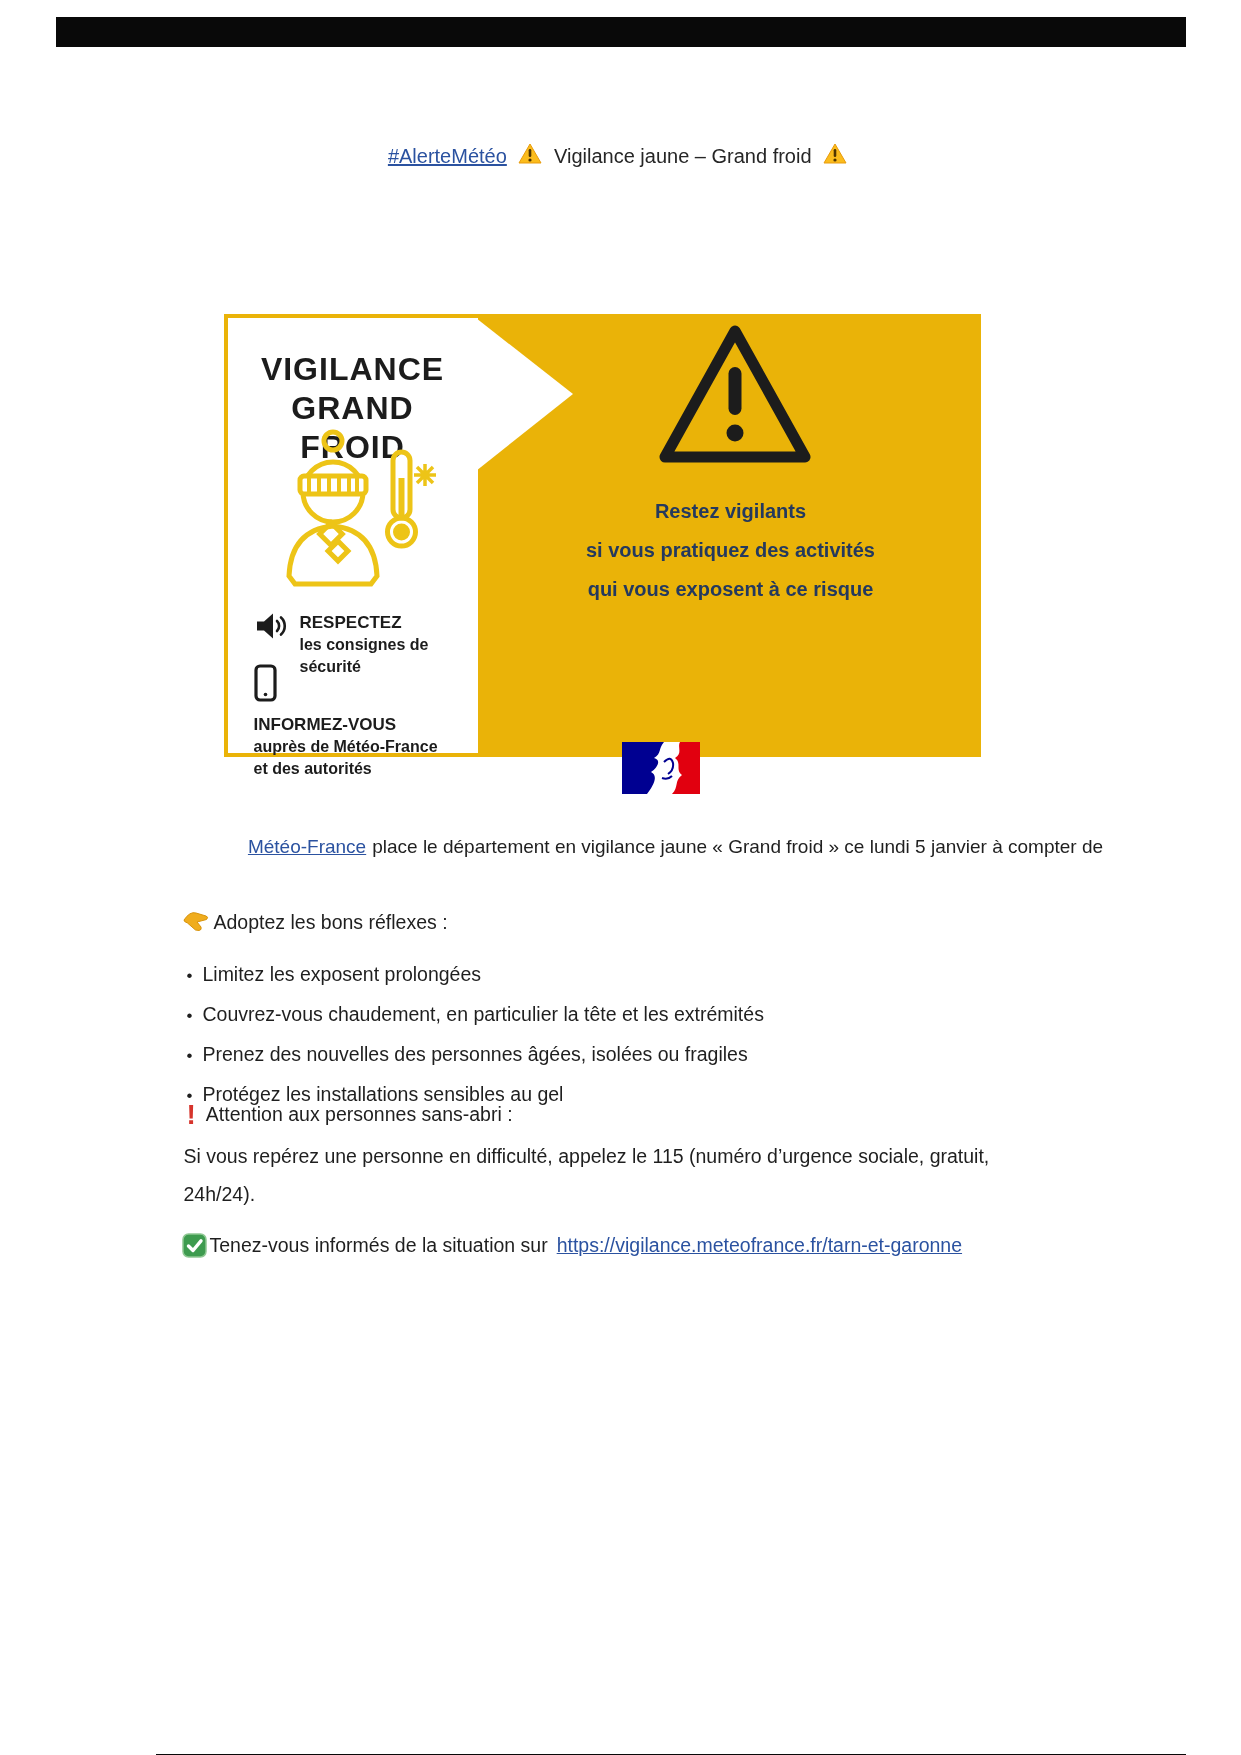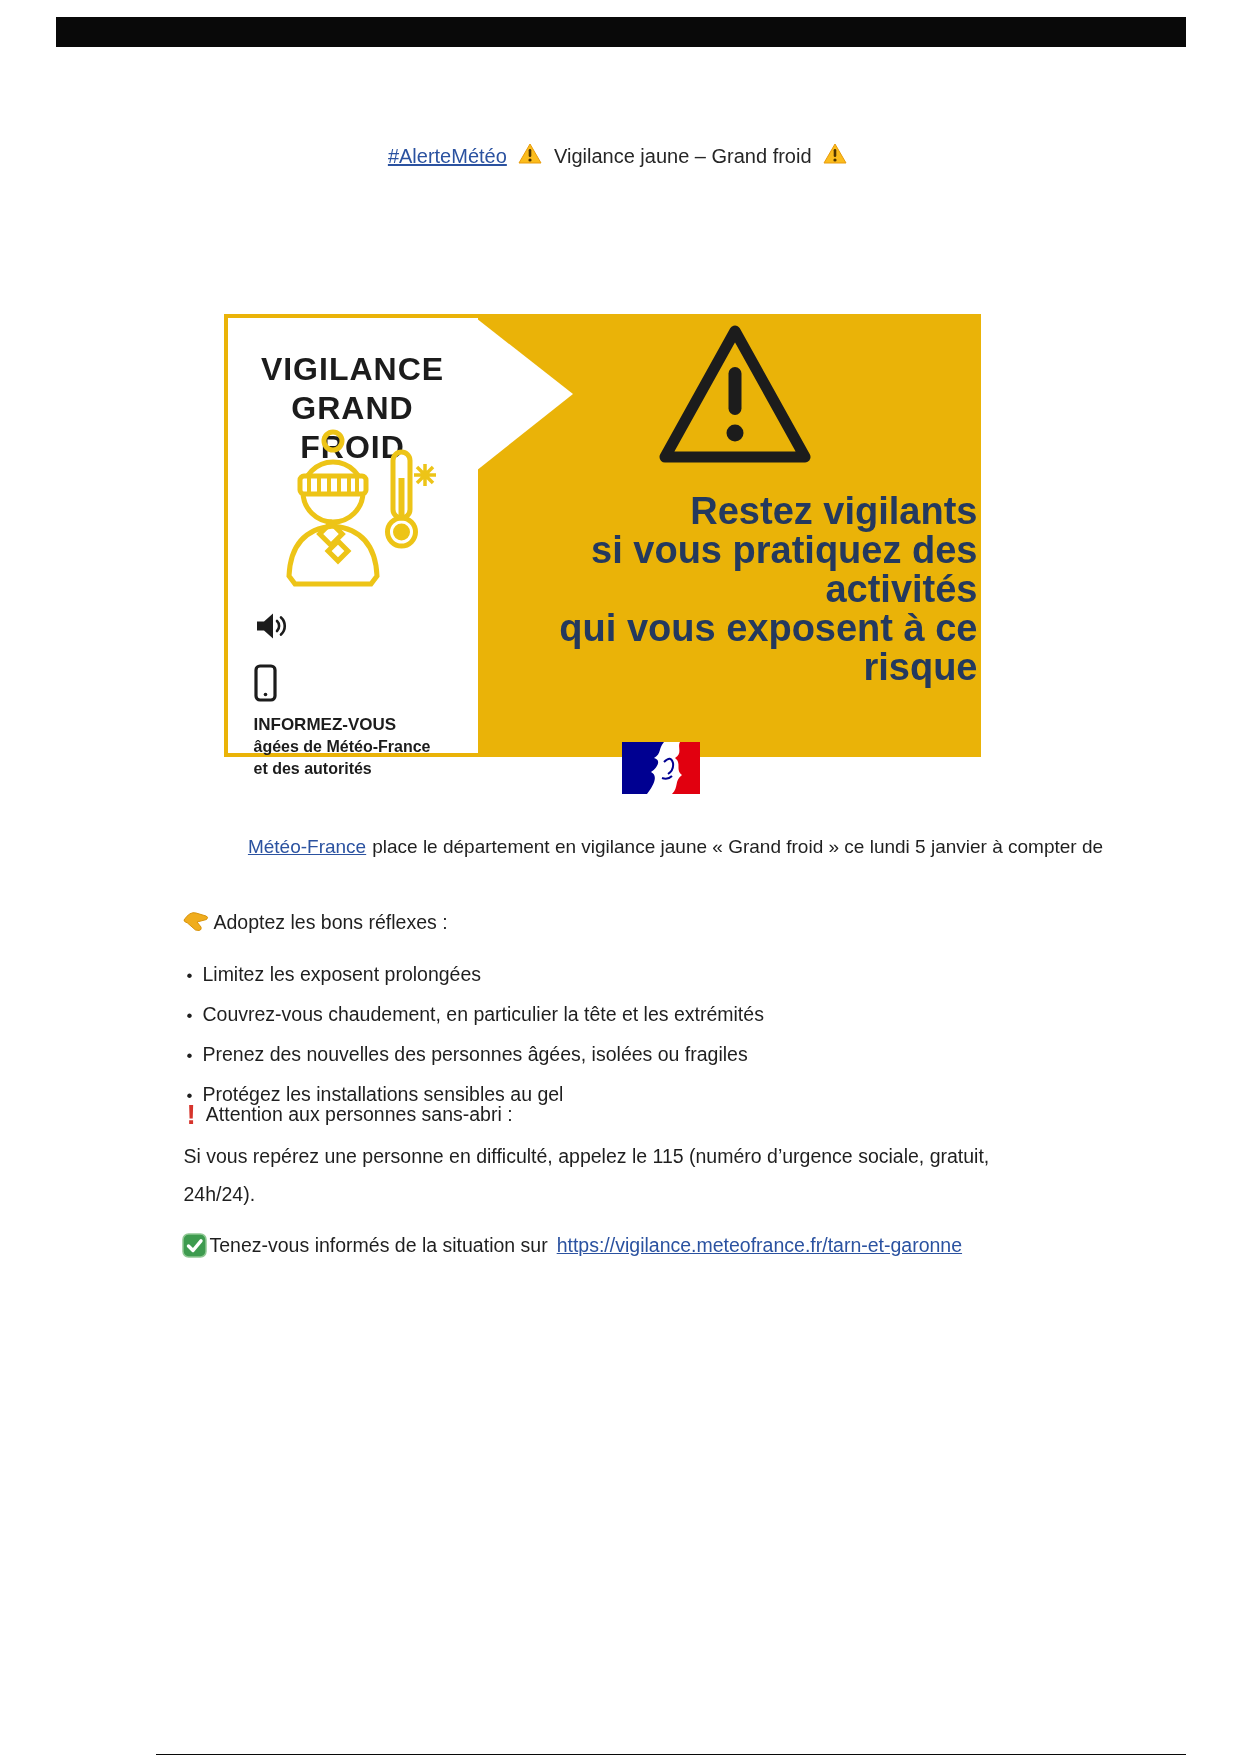--- a/index.html
+++ b/index.html
@@ -25,22 +25,22 @@
   .person-wrap { position:absolute; left:50%; transform:translateX(-50%); top:108px; }
   .instr { position:absolute; left:26px; display:flex; gap:12px; align-items:flex-start; }
   .instr .txt { font-weight:700; font-size:17px; line-height:22px; color:#1c1c1c; }
   .instr .sub { font-size:16px; font-weight:700; }
   .instr1 { top:294px; }
   .instr2 { top:346px;flex-direction:column; }
   .instr .ic { flex:0 0 34px; display:flex; justify-content:center; }
 
   .chevron { position:absolute; left:252px; top:4px; }
   .big-triangle { position:absolute; left:430px; top:6px; }
-  .card-message { position:absolute; left:260px; top:178px; width:494px; text-align:right;
-                  font-weight:700; font-size:38px; line-height:39px; color:#24395E; }
+  .card-message { position:absolute; left:260px; top:178px; width:494px; text-align:center;
+                  font-weight:700; font-size:20px; line-height:39px; color:#24395E; }
   .gov-logo { position:absolute; left:398px; top:428px; width:78px; height:52px; }
 
   
   .intro { position:absolute; left:110px; top:812px; width:1020px; text-align:center;
            font-size:19px; line-height:36px; color:#1f1f1f; }
   .intro .link { margin-right:6px; }
 
   .reflex-head { position:absolute; left:126px; top:892px; display:flex; align-items:center; gap:5px;
                  font-size:19.5px; color:#1f1f1f; }
   .bullets { position:absolute; left:131px; top:938px; font-size:19.5px; color:#1f1f1f; }
@@ -117,32 +117,36 @@
       </div>
 
       <div class="instr instr1">
         <span class="ic">
           <svg width="32" height="28" viewBox="0 0 32 28">
               <path d="M2 9.5 h7 l9-8 v25 l-9-8 H2 Z" fill="#1c1c1c"></path>
               <path d="M22 9 a7 7 0 0 1 0 10" stroke="#1c1c1c" stroke-width="2.6" fill="none" stroke-linecap="round"></path>
               <path d="M26 5.5 a11.5 11.5 0 0 1 0 17" stroke="#1c1c1c" stroke-width="2.6" fill="none" stroke-linecap="round"></path>
             </svg>
         </span>
+        <span class="txt">
+          <div>RESPECTEZ</div>
+          <div class="sub">les consignes de sécurité</div>
+        </span>
       </div>
 
       <div class="instr instr2">
         <span class="ic">
           <svg width="23" height="38" viewBox="0 0 23 38">
               <rect x="2" y="2" width="19" height="34" rx="4" fill="none" stroke="#1c1c1c" stroke-width="3.2"></rect>
               <circle cx="11.5" cy="30.5" r="1.8" fill="#1c1c1c"></circle>
             </svg>
         </span>
         <span class="txt">
           <div>INFORMEZ-VOUS</div>
-          <div class="sub">âgées de Météo-France</div>
+          <div class="sub">auprès de Météo-France</div>
           <div class="sub">et des autorités</div>
         </span>
       </div>
     </div>
 
     <svg class="chevron" width="100" height="154" viewBox="0 0 100 154">
       <polygon points="0,0 97,76 0,153" fill="#ffffff"></polygon>
     </svg>
 
     <svg class="big-triangle" width="162" height="152" viewBox="0 0 162 152">

